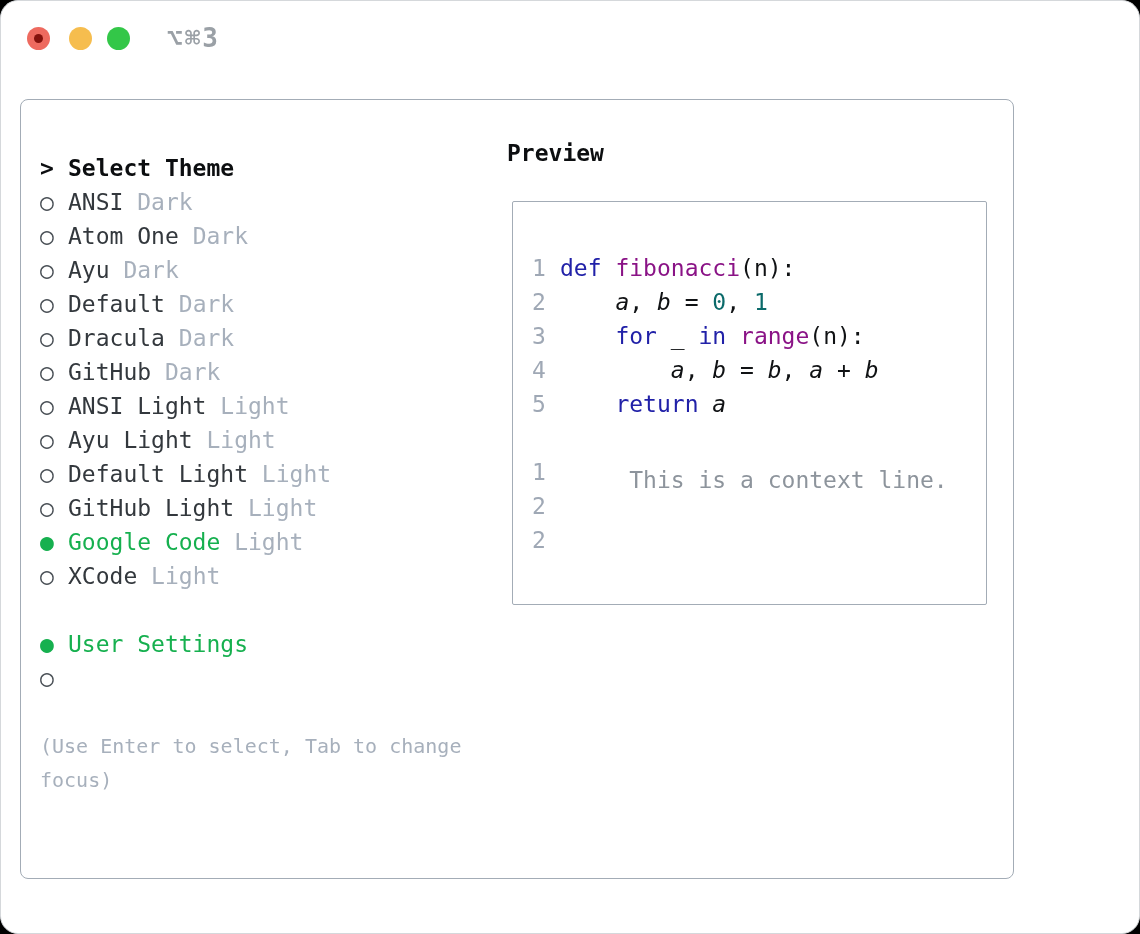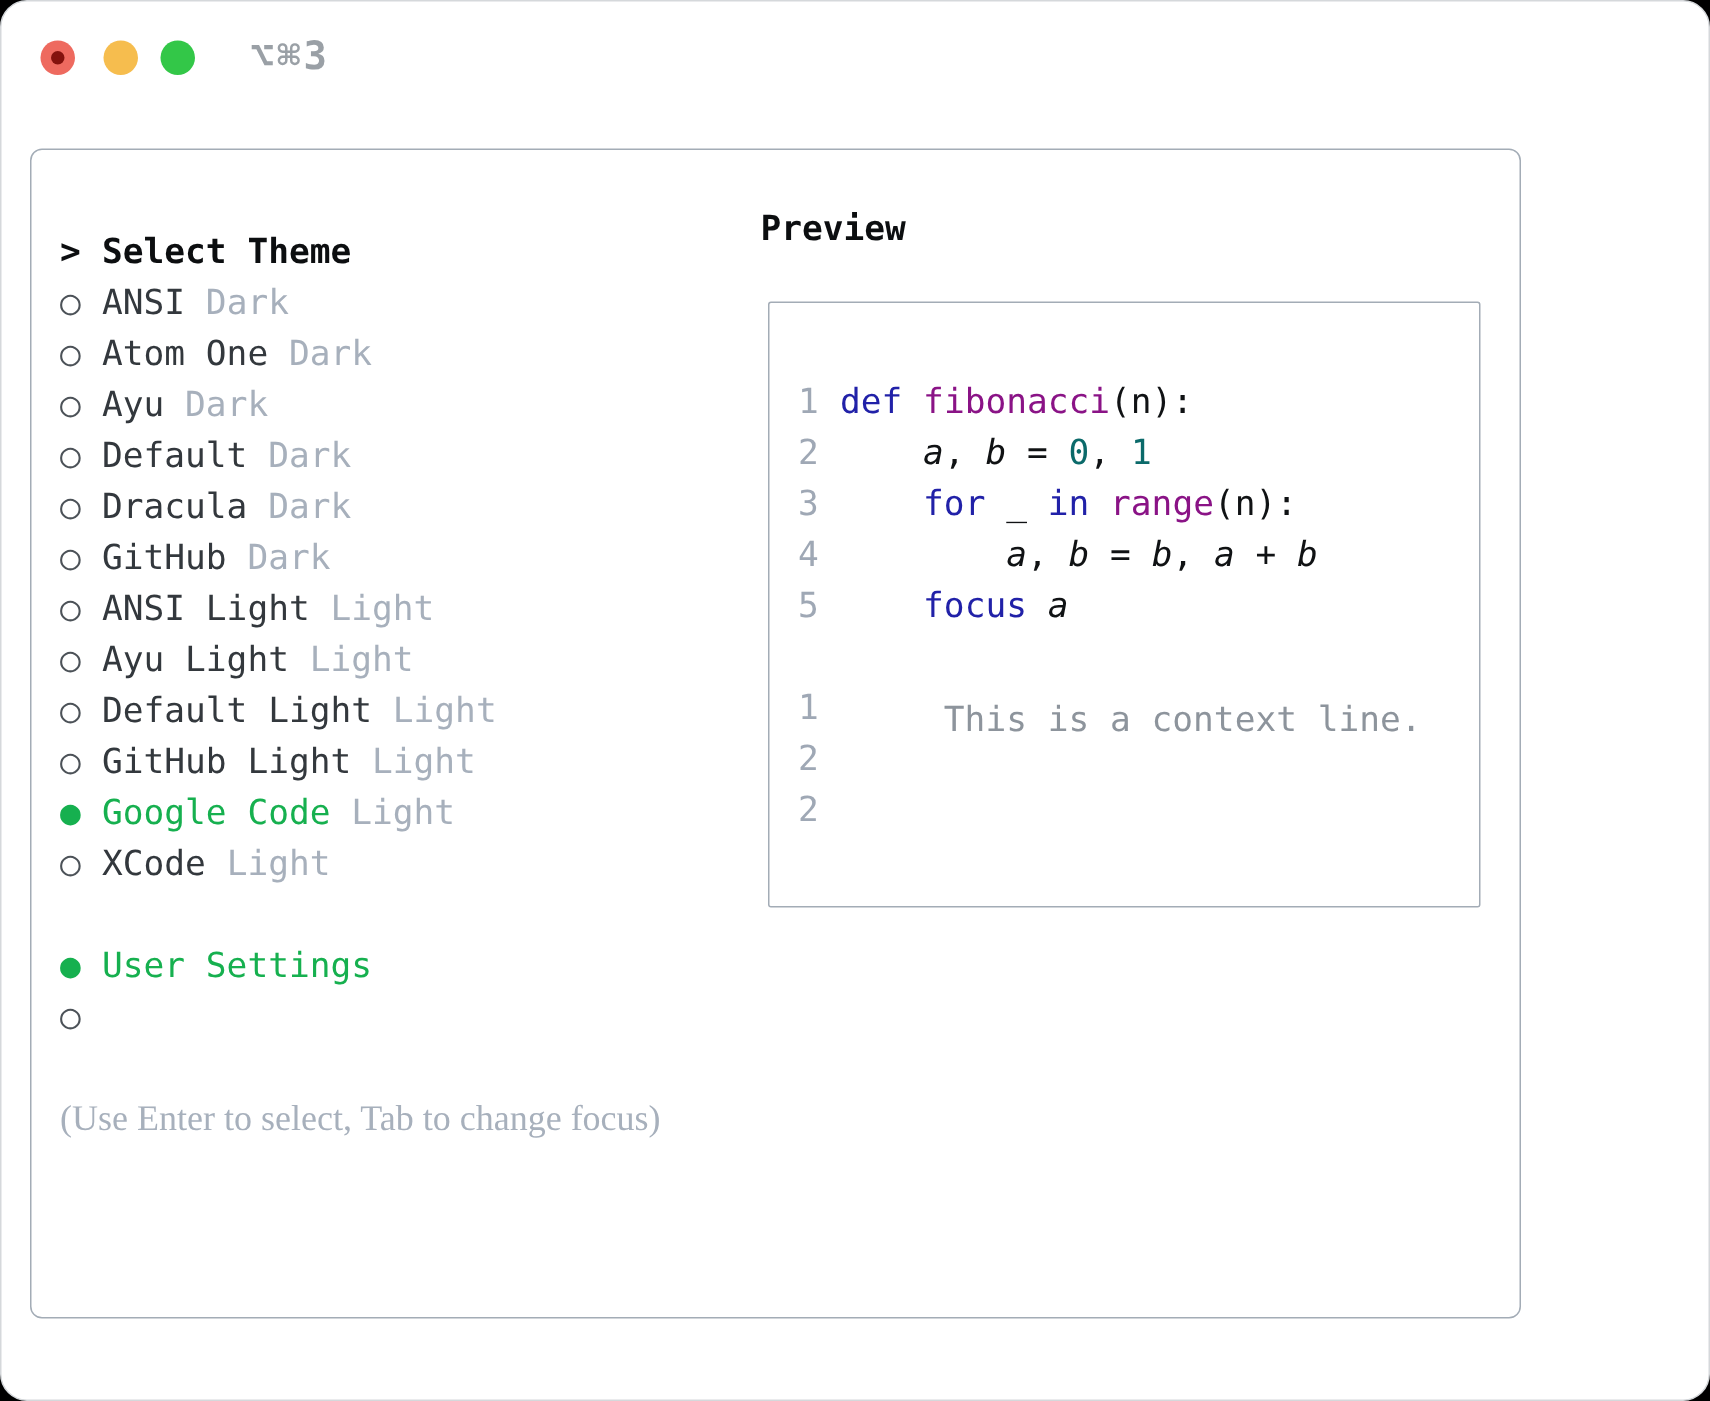--- a/index.html
+++ b/index.html
@@ -23,21 +23,21 @@
     border:1.5px solid var(--border,#a3acb6);border-radius:8px;background:#fff;}
   .left-col{position:absolute;left:19px;top:51px;}
   .row{display:flex;align-items:center;height:34px;font-size:23px;white-space:pre;color:var(--text,#33383d);}
   .bullet{display:inline-block;width:28px;color:var(--ring,#4c5258);}
   .header-row,.header-row .bullet{font-weight:bold;color:var(--heading,#0c0e10);}
   .apply-header{font-weight:bold;color:var(--heading,#0c0e10);padding-left:28px;}
   .tname{color:var(--text,#33383d);}
   .on{color:var(--accent-green,#16b04f) !important;}
   .tvariant{color:var(--muted,#a7b0bc);}
   .spacer{height:34px;}
-  .hint{width:432px;font-size:24px;line-height:34px;color:var(--muted,#a7b0bc);white-space:normal;font-family:Liberation Serif, serif;}
+  .hint{width:432px;font-size:20px;line-height:34px;color:var(--muted,#a7b0bc);white-space:normal;}
   
   .preview-title{position:absolute;left:486px;top:36px;height:34px;display:flex;align-items:center;
     font-size:23px;font-weight:bold;color:var(--heading,#0c0e10);}
   .preview-box{position:absolute;left:491px;top:101px;width:475px;height:404px;box-sizing:border-box;
     border:1.5px solid var(--border,#a3acb6);border-radius:2px;padding:49px 0 0 19px;overflow:hidden;}
   .crow{display:flex;align-items:center;height:34px;font-size:23px;white-space:pre;}
   .lnum{display:inline-block;width:28px;color:var(--lnum,#9fa8b5);}
   .kwd{color:var(--kwd,#2121a8);}
   .typ{color:var(--typ,#8a1386);text-align:right;}
   .lit{color:var(--lit,#0b6a6a);}
@@ -89,21 +89,21 @@
       <div class="hint">(Use Enter to select, Tab to change focus)</div>
     </div>
 
     <div class="preview-title">Preview</div>
     <div class="preview-box">
       <div id="code">
           <div class="crow"><span class="lnum">1</span><span class="kwd">def</span><span class="pln"> </span><span class="typ">fibonacci</span><span class="pln">(n):</span></div>
           <div class="crow"><span class="lnum">2</span><span class="pln">    </span><span class="var">a</span><span class="pln">, </span><span class="var">b</span><span class="pln"> = </span><span class="lit">0</span><span class="pln">, </span><span class="lit">1</span></div>
           <div class="crow"><span class="lnum">3</span><span class="pln">    </span><span class="kwd">for</span><span class="pln"> _ </span><span class="kwd">in</span><span class="pln"> </span><span class="typ">range</span><span class="pln">(n):</span></div>
           <div class="crow"><span class="lnum">4</span><span class="pln">        </span><span class="var">a</span><span class="pln">, </span><span class="var">b</span><span class="pln"> = </span><span class="var">b</span><span class="pln">, </span><span class="var">a</span><span class="pln"> + </span><span class="var">b</span></div>
-          <div class="crow"><span class="lnum">5</span><span class="pln">    </span><span class="kwd">focus</span><span class="pln"> </span><span class="var">a</span></div>
+          <div class="crow"><span class="lnum">5</span><span class="pln">    </span><span class="kwd">return</span><span class="pln"> </span><span class="var">a</span></div>
           <div class="crow"><span class="lnum"></span></div>
           <div class="crow"><span class="lnum">1</span><span class="ctx">     This is a context line.</span></div>
           <div class="crow"><span class="lnum">2</span></div>
           <div class="crow"><span class="lnum">2</span></div>
         </div>
     </div>
   </div>
 </div>
 
 </body></html>

